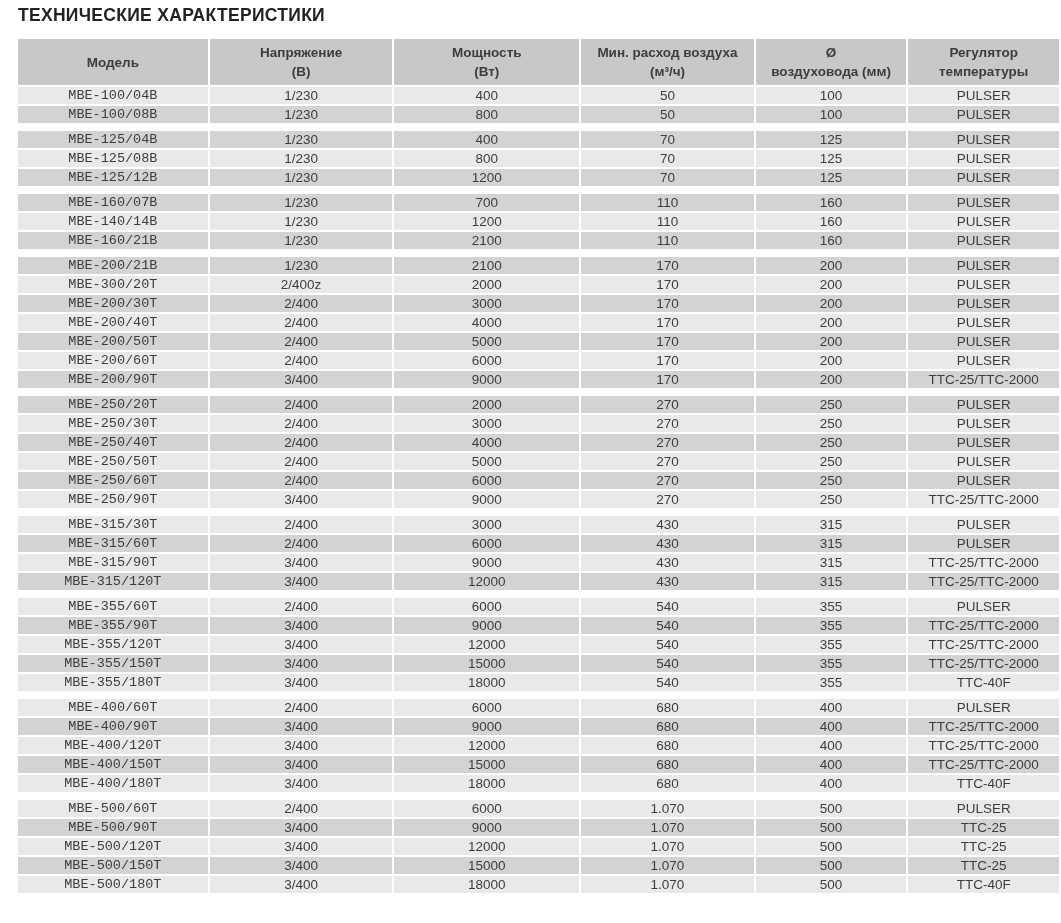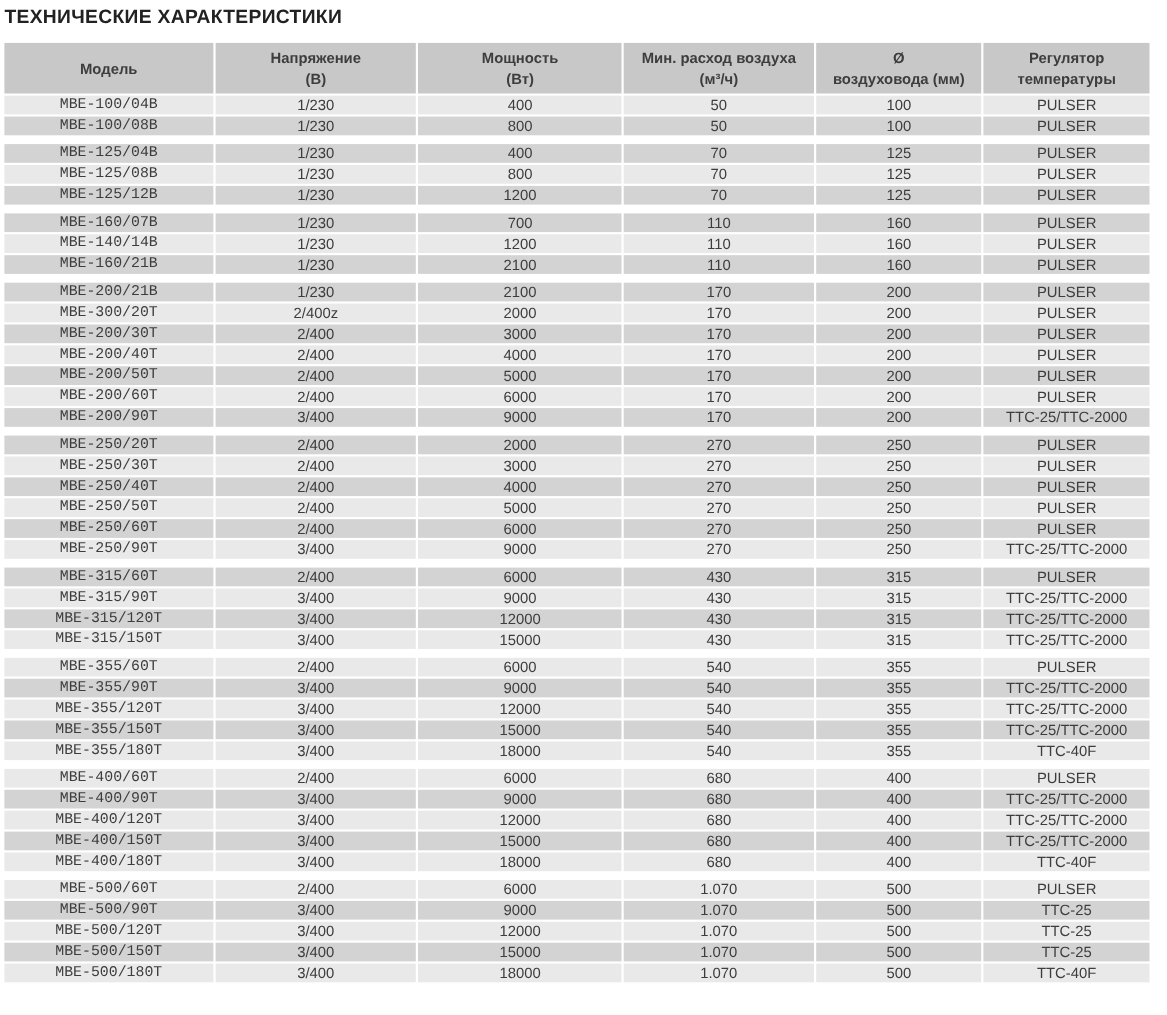--- a/index.html
+++ b/index.html
@@ -9,21 +9,21 @@
     width: 1061px;
     font-family: "Liberation Sans", sans-serif;
   }
   :root {
     --header-bg: #c8c8c8;
     --row-dark: #d3d3d3;
     --row-light: #e9e9e9;
     --text: #3d3d3d;
     --title: #222222;
   }
-  .page { padding: 5px 10px 0 4px; }
+  .page { padding: 5px 10px 0 18px; }
   h1 {
     margin: 0 0 11px 0;
     font-size: 17.5px;
     font-weight: bold;
     letter-spacing: 0.3px;
     color: var(--title);
   }
   table.specs {
     border-collapse: separate;
     border-spacing: 2px;
@@ -276,48 +276,48 @@
           <td class="model">MBE-250/90T</td>
           <td>3/400</td>
           <td>9000</td>
           <td>270</td>
           <td>250</td>
           <td>TTC-25/TTC-2000</td>
         </tr>
         <tr class="sep">
           <td colspan="6"></td>
         </tr>
-        <tr class="dark">
-          <td class="model">MBE-315/60T</td>
-          <td>2/400</td>
-          <td>6000</td>
+        <tr class="light">
+          <td class="model">MBE-315/30T</td>
+          <td>2/400</td>
+          <td>3000</td>
           <td>430</td>
           <td>315</td>
           <td>PULSER</td>
         </tr>
-        <tr class="light">
-          <td class="model">MBE-315/90T</td>
-          <td>3/400</td>
-          <td>9000</td>
+        <tr class="dark">
+          <td class="model">MBE-315/60T</td>
+          <td>2/400</td>
+          <td>6000</td>
           <td>430</td>
           <td>315</td>
-          <td>TTC-25/TTC-2000</td>
-        </tr>
-        <tr class="dark">
-          <td class="model">MBE-315/120T</td>
-          <td>3/400</td>
-          <td>12000</td>
+          <td>PULSER</td>
+        </tr>
+        <tr class="light">
+          <td class="model">MBE-315/90T</td>
+          <td>3/400</td>
+          <td>9000</td>
           <td>430</td>
           <td>315</td>
           <td>TTC-25/TTC-2000</td>
         </tr>
-        <tr class="light">
-          <td class="model">MBE-315/150T</td>
-          <td>3/400</td>
-          <td>15000</td>
+        <tr class="dark">
+          <td class="model">MBE-315/120T</td>
+          <td>3/400</td>
+          <td>12000</td>
           <td>430</td>
           <td>315</td>
           <td>TTC-25/TTC-2000</td>
         </tr>
         <tr class="sep">
           <td colspan="6"></td>
         </tr>
         <tr class="light">
           <td class="model">MBE-355/60T</td>
           <td>2/400</td>

